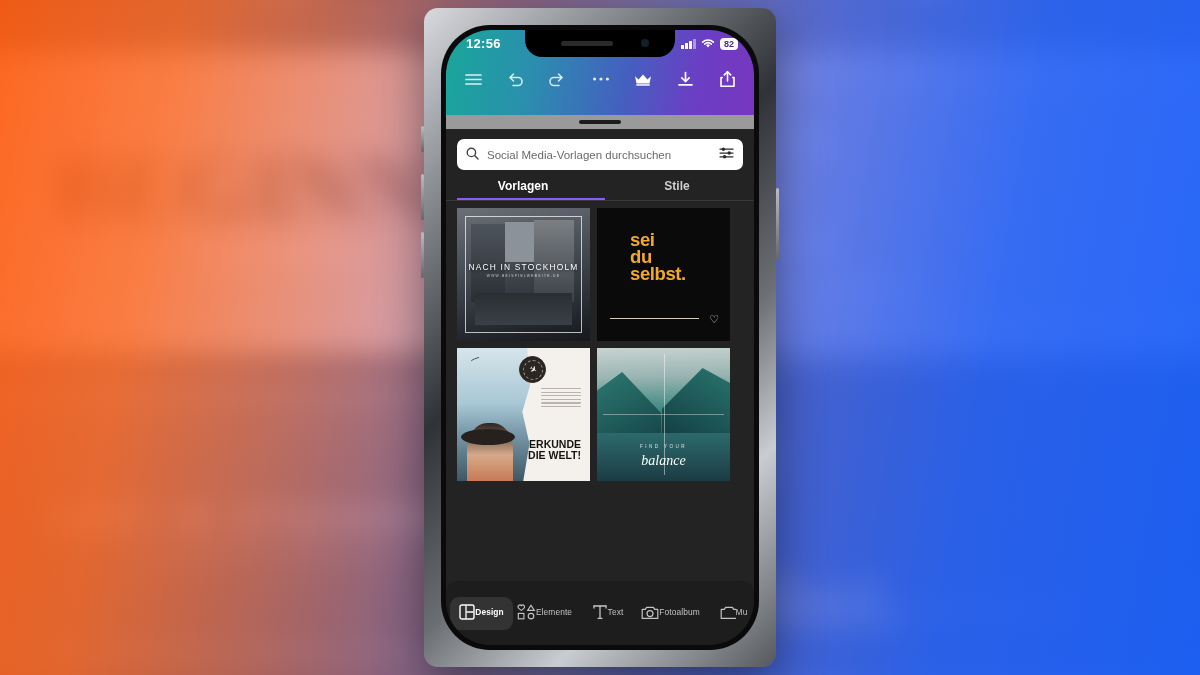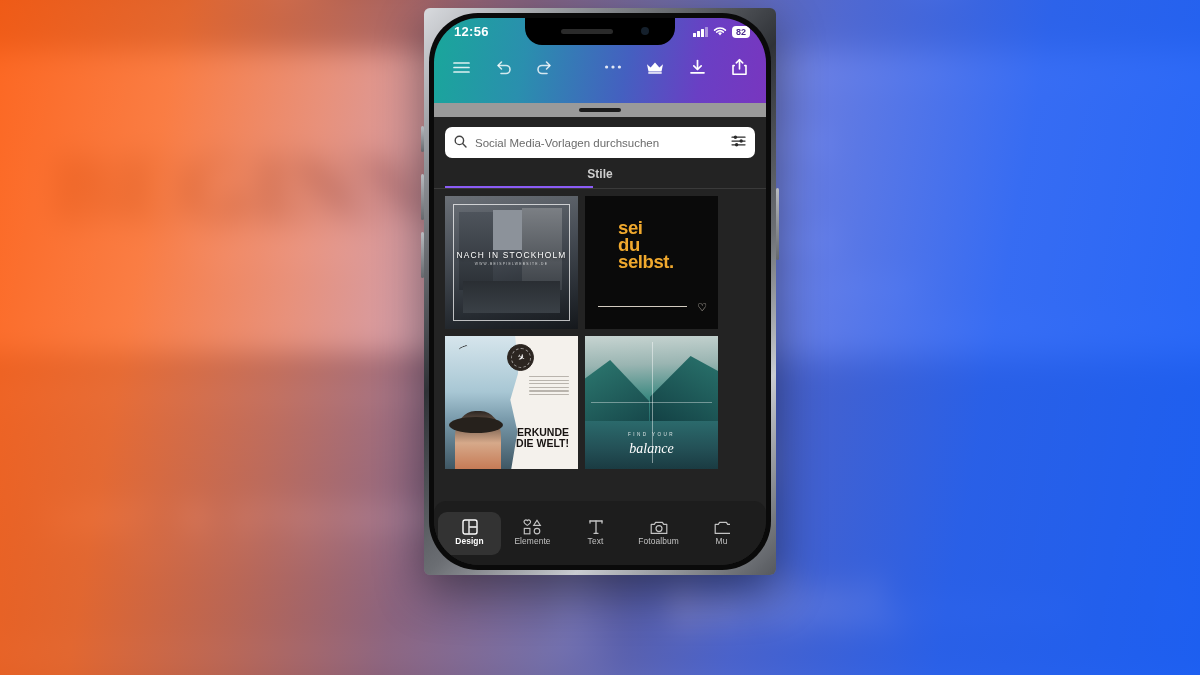--- a/index.html
+++ b/index.html
@@ -74,24 +74,24 @@
       rgba(90,120,250,.80) 64%,
       rgba(45,105,255,.90) 80%,
       rgba(30,100,255,.94) 100%);
     mix-blend-mode:normal;
   }
 
   
   #phone {
     position:absolute;
     left:424px; top:8px;
-    width:352px; height:567px;
-    border-radius:6px;
+    width:352px; height:659px;
+    border-radius:14px;
     background:linear-gradient(135deg,#d8dade 0%,#8d9095 18%,#2f3237 42%,#6b6e73 62%,#c9ccd1 78%,#55585d 100%);
-    padding:5px;
+    padding:17px;
     box-shadow:0 18px 48px rgba(0,0,0,.45);
   }
   #phone-inner {
     position:relative;
     width:100%; height:100%;
     border-radius:49px;
     background:#0a0a0a;
     padding:5px;
   }
   #screen {
@@ -235,21 +235,21 @@
     position:absolute; left:0; right:0; bottom:0;
     height:64px;
     background:#1d1d1d;
     border-top-left-radius:12px; border-top-right-radius:12px;
     display:flex; align-items:center;
     padding:0 4px;
     overflow:hidden;
   }
   .nav-item {
     width:63px; flex:none;
-    display:flex; flex-direction:column; align-items:center; justify-content:center; gap:0;
+    display:flex; align-items:center; justify-content:center; gap:0;
     padding:7px 0 9px 0;
     color:#c3c3c3;
     border-radius:9px;
   }
   .nav-item.active { background:#333333; color:#ffffff; }
   .nav-label { font-size:8.4px; letter-spacing:.1px; }
   .nav-item.active .nav-label { font-weight:bold; }
   .nav-ic { height:17px; display:flex; align-items:center; justify-content:center;}
 </style>
 </head>
@@ -424,20 +424,21 @@
                     <circle cx="4.4" cy="3.2" r="1.7"></circle>
                     <circle cx="10.2" cy="7" r="1.7"></circle>
                     <circle cx="5.6" cy="10.8" r="1.7"></circle>
                   </g>
                 </svg>
             </span>
           </div>
         </div>
 
         <div id="tabs">
+          <div class="tab active">Vorlagen</div>
           <div class="tab inactive">Stile</div>
           <div id="tab-underline"></div>
         </div>
         <div id="tabs-divider"></div>
 
         <div id="tpl-grid">
 
 
 
           <div class="card c-street">

